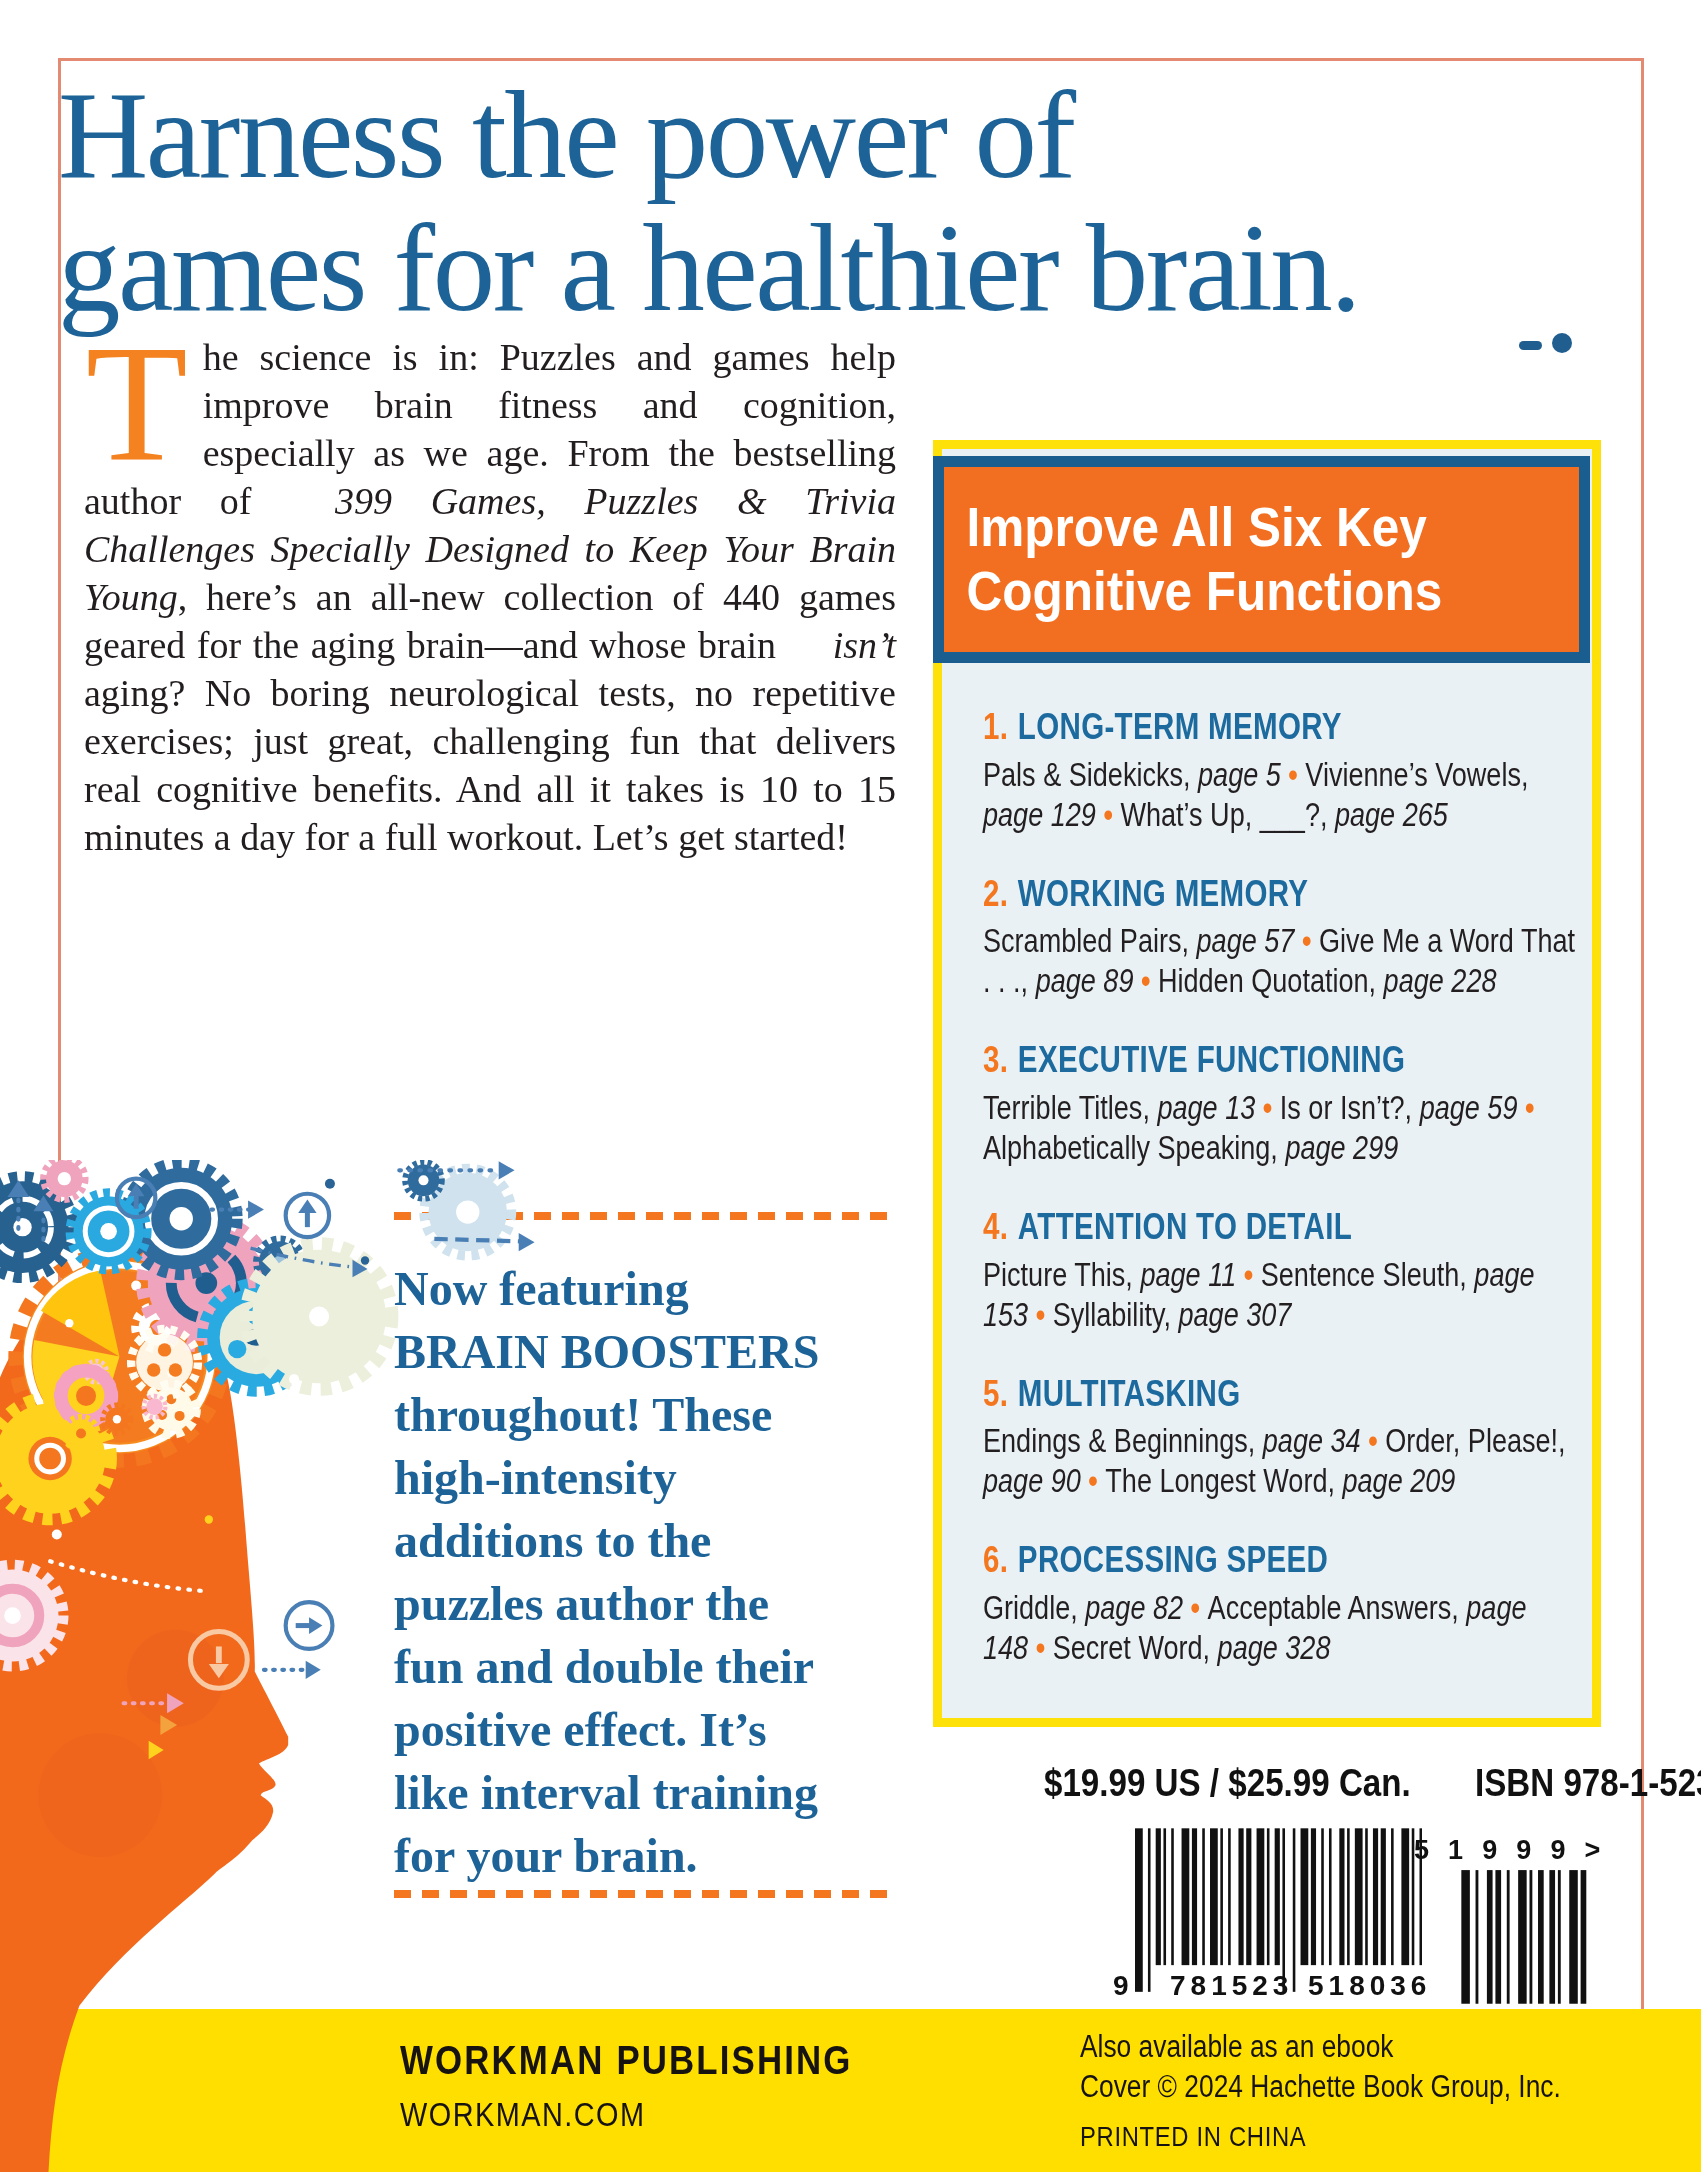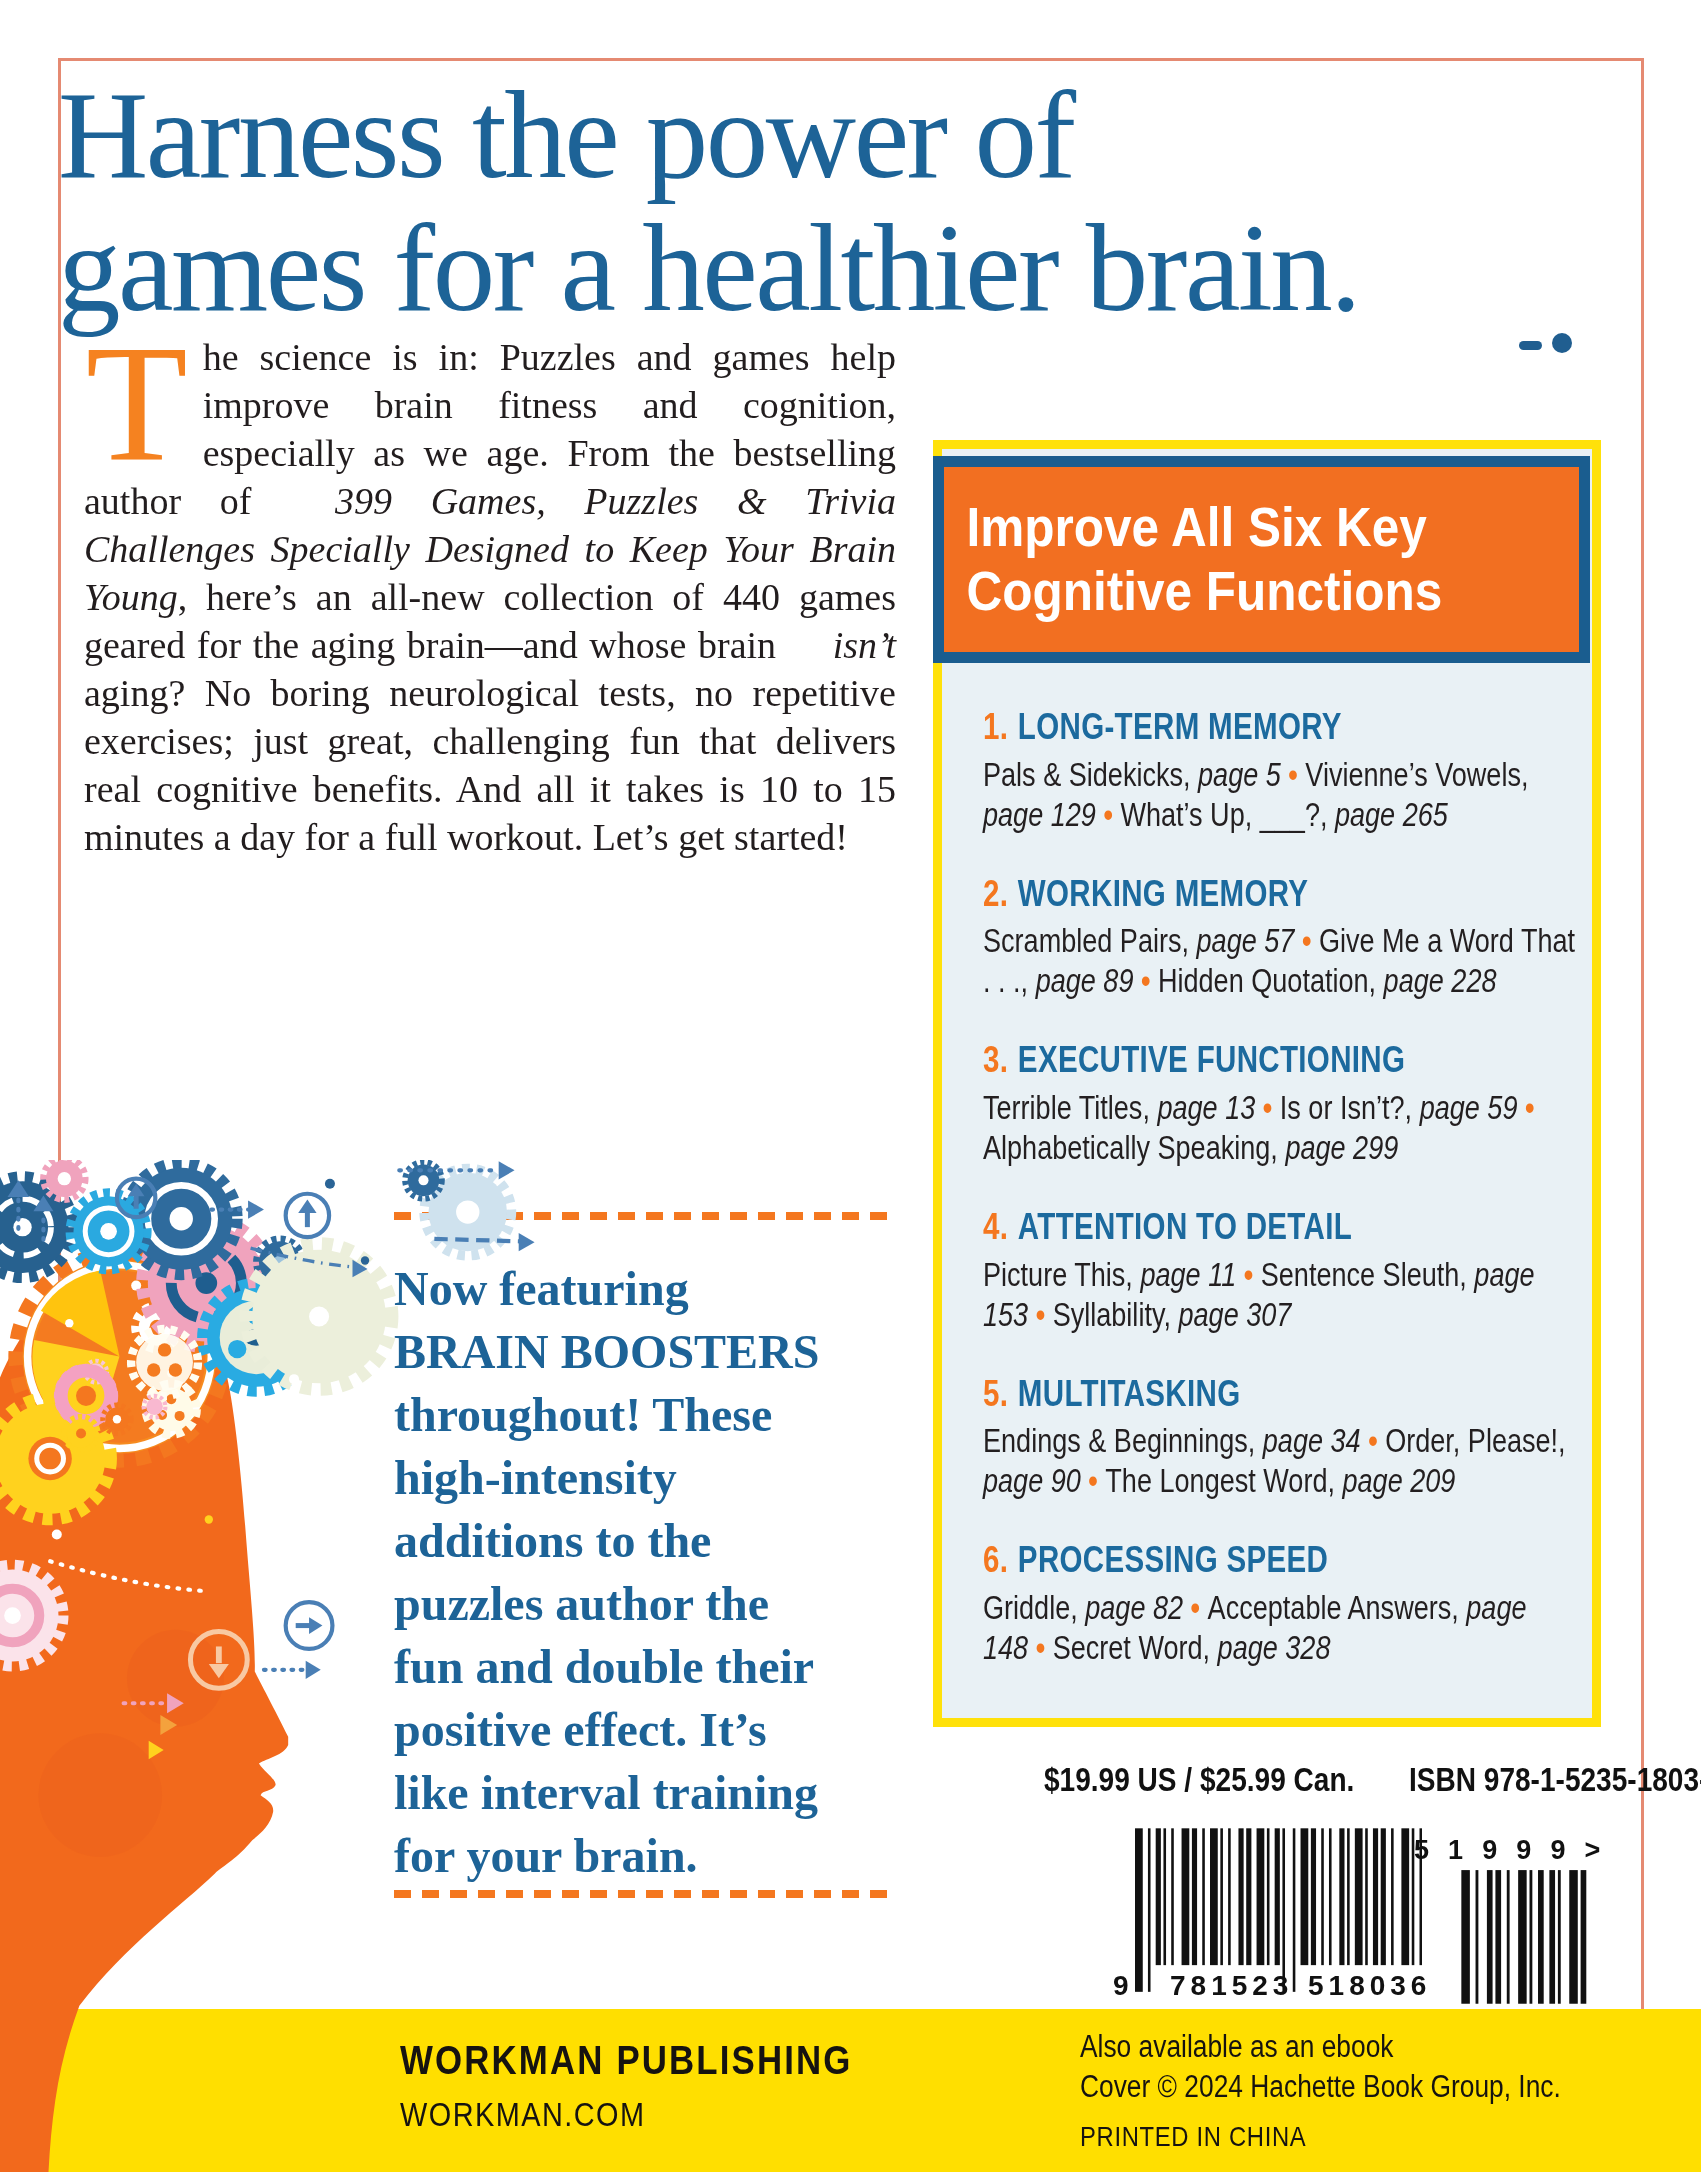--- a/index.html
+++ b/index.html
@@ -30,21 +30,21 @@
   #panel-list{left:983px;top:706px;width:727px;transform:scaleX(.82);transform-origin:0 0;
          font-family:"Liberation Sans","DejaVu Sans",sans-serif;}
   .pitem{margin-bottom:38px;}
   .pihead{font-size:36px;font-weight:700;color:#1c6a9e;letter-spacing:0.4px;}
   .pihead .pinum{color:#f4771f;margin-right:11.7px;}
   .pibody{font-size:33px;line-height:40px;color:#231f20;margin-top:6.7px;}
   .pibody i{font-style:italic;}
   .pbullet{color:#f4771f;font-weight:700;}
   
   #pricing{left:1044px;top:1761px;width:551px;display:flex;
-           font-family:"Liberation Sans","DejaVu Sans",sans-serif;font-weight:700;font-size:33px;color:#111;text-align:right;}
+           font-family:"Liberation Sans","DejaVu Sans",sans-serif;font-weight:700;font-size:39px;color:#111;text-align:right;}
   #pricing .cond{transform:scaleX(.85);transform-origin:0 50%;display:inline-block;white-space:nowrap;}
   #isbn-label{margin-left:auto;}
   .bcdigits{font-family:"Liberation Sans","DejaVu Sans",sans-serif;font-weight:700;color:#111;
             letter-spacing:5px;white-space:nowrap;}
   
   #footer{left:0;top:2009px;width:1702px;height:163px;background:#ffdf00;}
   .ftext{font-family:"Liberation Sans","DejaVu Sans",sans-serif;color:#161310;
          transform:scaleX(.85);transform-origin:0 0;white-space:nowrap;}
   #wp{left:400px;top:2037px;font-size:41px;font-weight:700;letter-spacing:2.5px;}
   #wcom{left:400px;top:2095px;font-size:34px;font-weight:400;letter-spacing:1.7px;}

